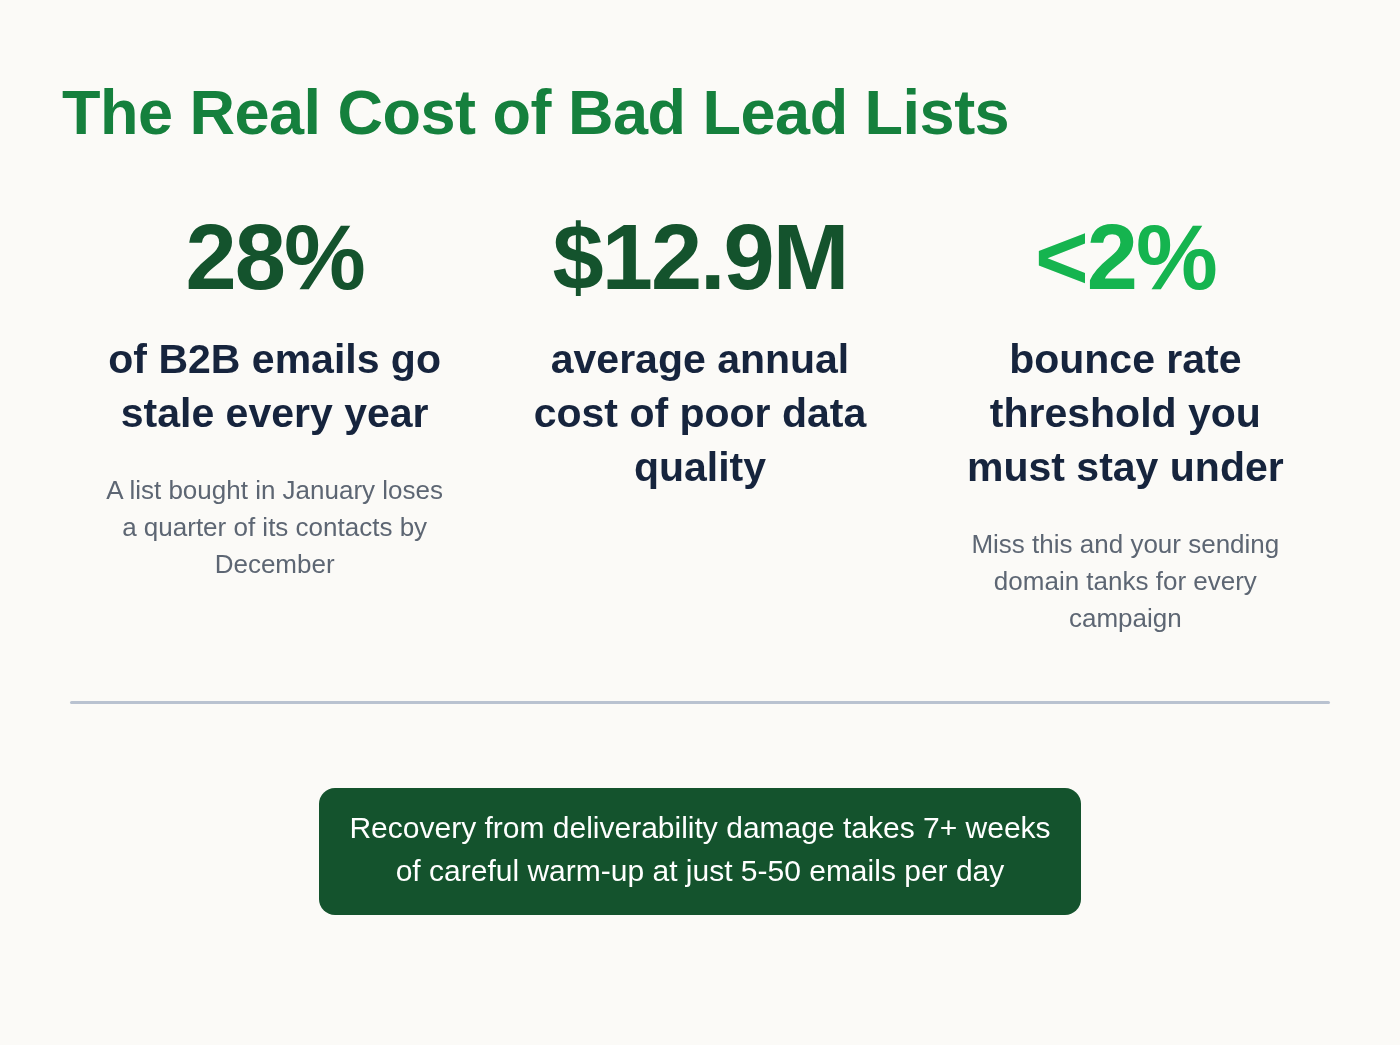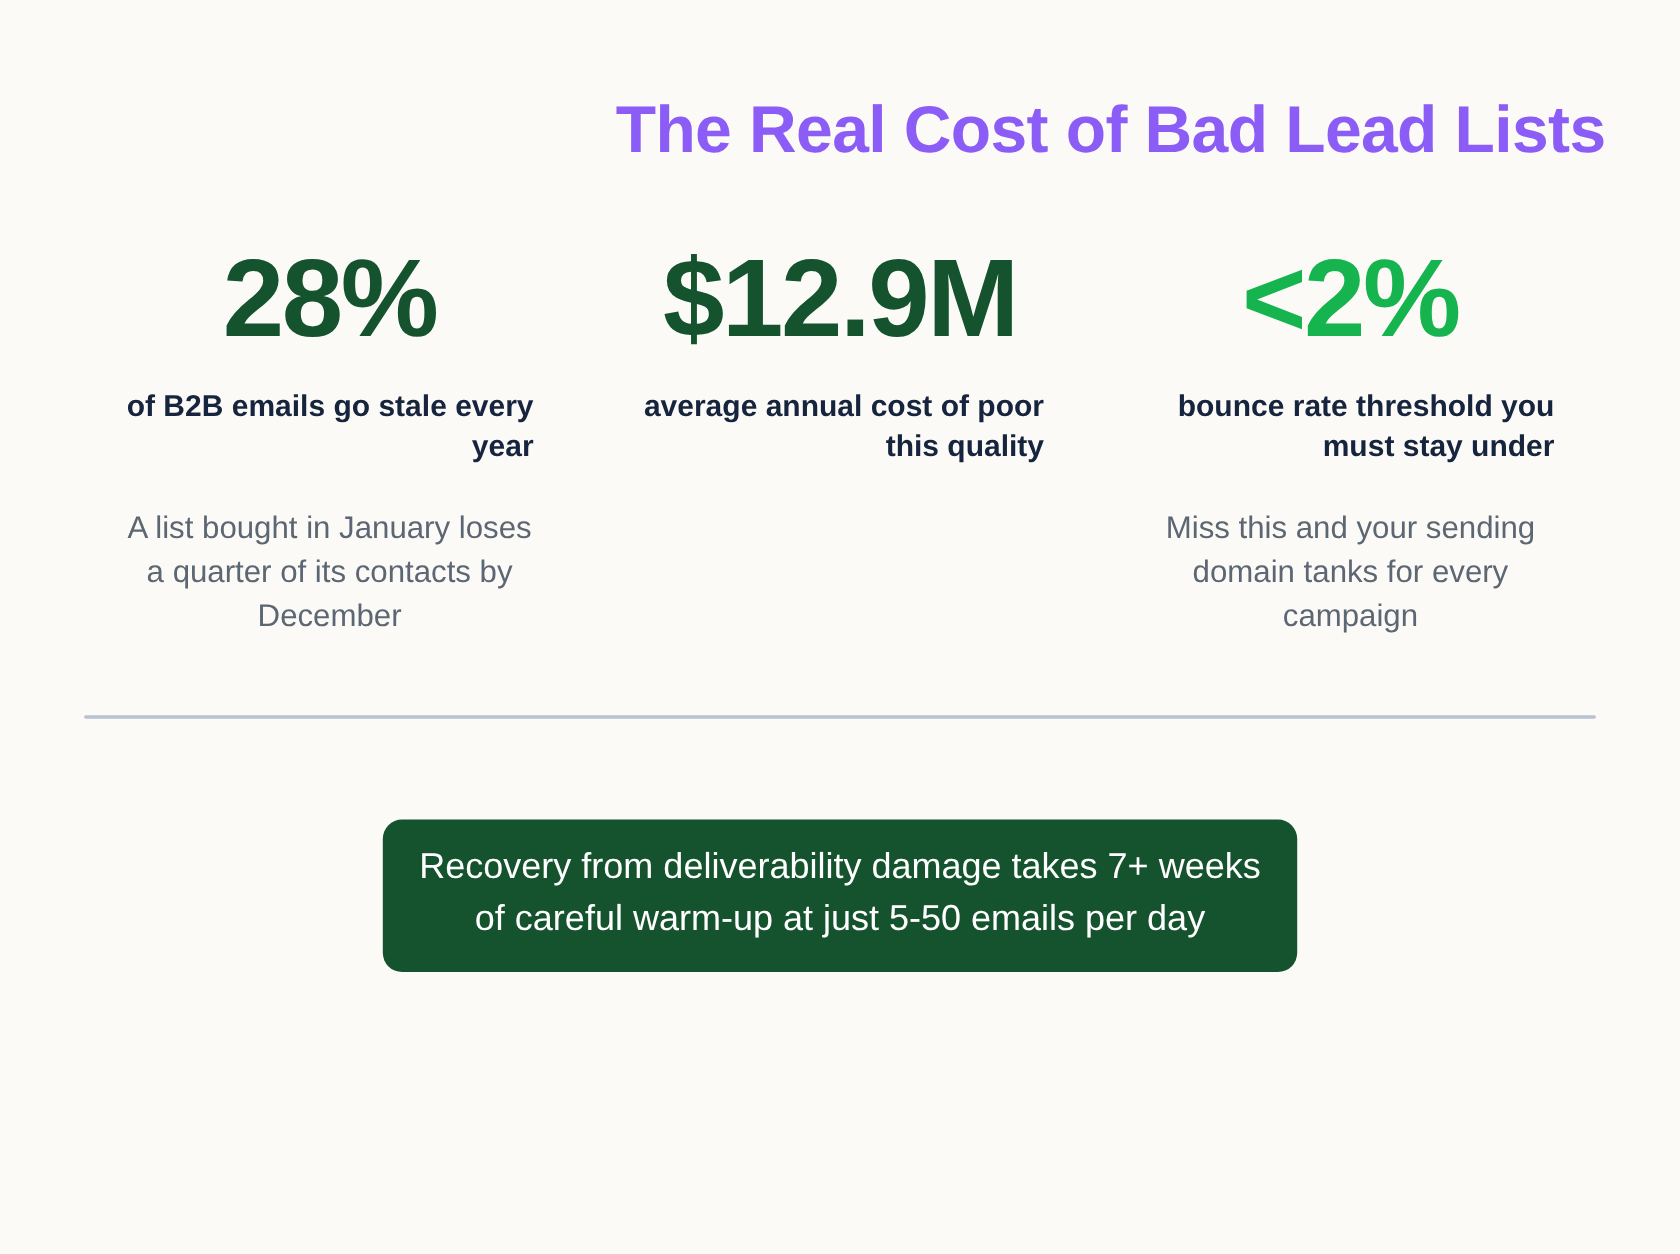--- a/index.html
+++ b/index.html
@@ -16,24 +16,24 @@
   .infographic {
     width: 1400px;
     height: 1045px;
     box-sizing: border-box;
     padding: 78px 62px 40px 62px;
     display: flex;
     flex-direction: column;
     background: #fbfaf7;
   }
   .title {
-    text-align: right;
-    font-size: 55px;
+    text-align: left;
+    font-size: 63px;
     font-weight: bold;
-    color: #8b5cf6;
+    color: #15803d;
     letter-spacing: -0.5px;
     line-height: 1.1;
     margin: 0 0 62px 0;
   }
   .stats-row {
     display: flex;
     flex-direction: row;
     justify-content: space-between;
     align-items: flex-start;
     gap: 0px;
@@ -48,27 +48,26 @@
     text-align: center;
   }
   .stat-value {
     font-size: 92px;
     font-weight: bold;
     line-height: 1.05;
     letter-spacing: -2px;
     margin: 0 0 26px 0;
   }
   .stat-label {
-    font-size: 25px;
+    font-size: 41px;
     font-weight: bold;
     color: #16243d;
     line-height: 1.32;
     margin: 0 0 32px 0;
     max-width: 340px;
-    text-align: right;
   }
   .stat-desc {
     font-size: 26px;
     font-weight: normal;
     color: #5d6673;
     line-height: 1.42;
     max-width: 350px;
     margin: 0;
   }
   .divider {
@@ -107,21 +106,21 @@
   <div class="stats-row">
 
     <div class="stat-col">
       <div class="stat-value" style="color:#14532d">28%</div>
       <div class="stat-label">of B2B emails go stale every year</div>
       <div class="stat-desc">A list bought in January loses a quarter of its contacts by December</div>
     </div>
 
     <div class="stat-col">
       <div class="stat-value" style="color:#14532d">$12.9M</div>
-      <div class="stat-label">average annual cost of poor this quality</div>
+      <div class="stat-label">average annual cost of poor data quality</div>
     </div>
 
     <div class="stat-col">
       <div class="stat-value" style="color:#15b44f">&lt;2%</div>
       <div class="stat-label">bounce rate threshold you must stay under</div>
       <div class="stat-desc">Miss this and your sending domain tanks for every campaign</div>
     </div>
 
   </div>
 

